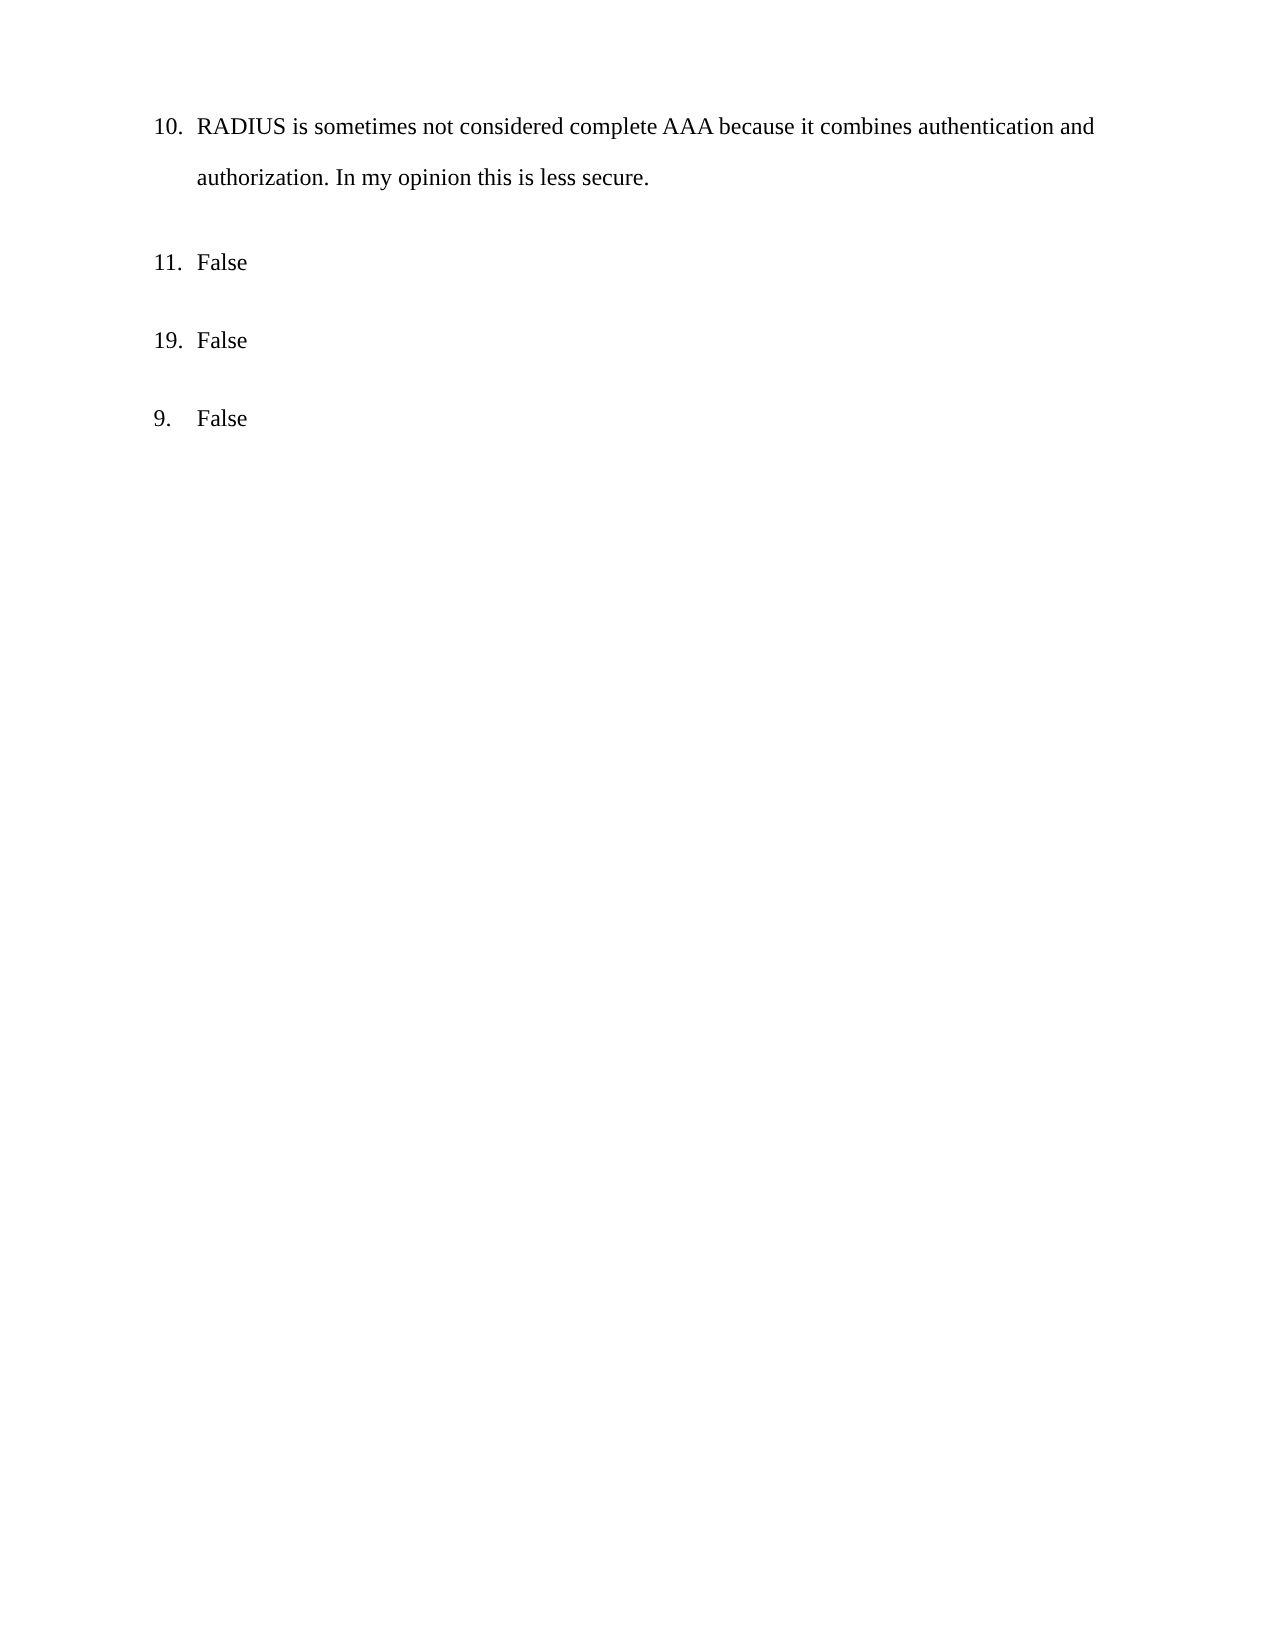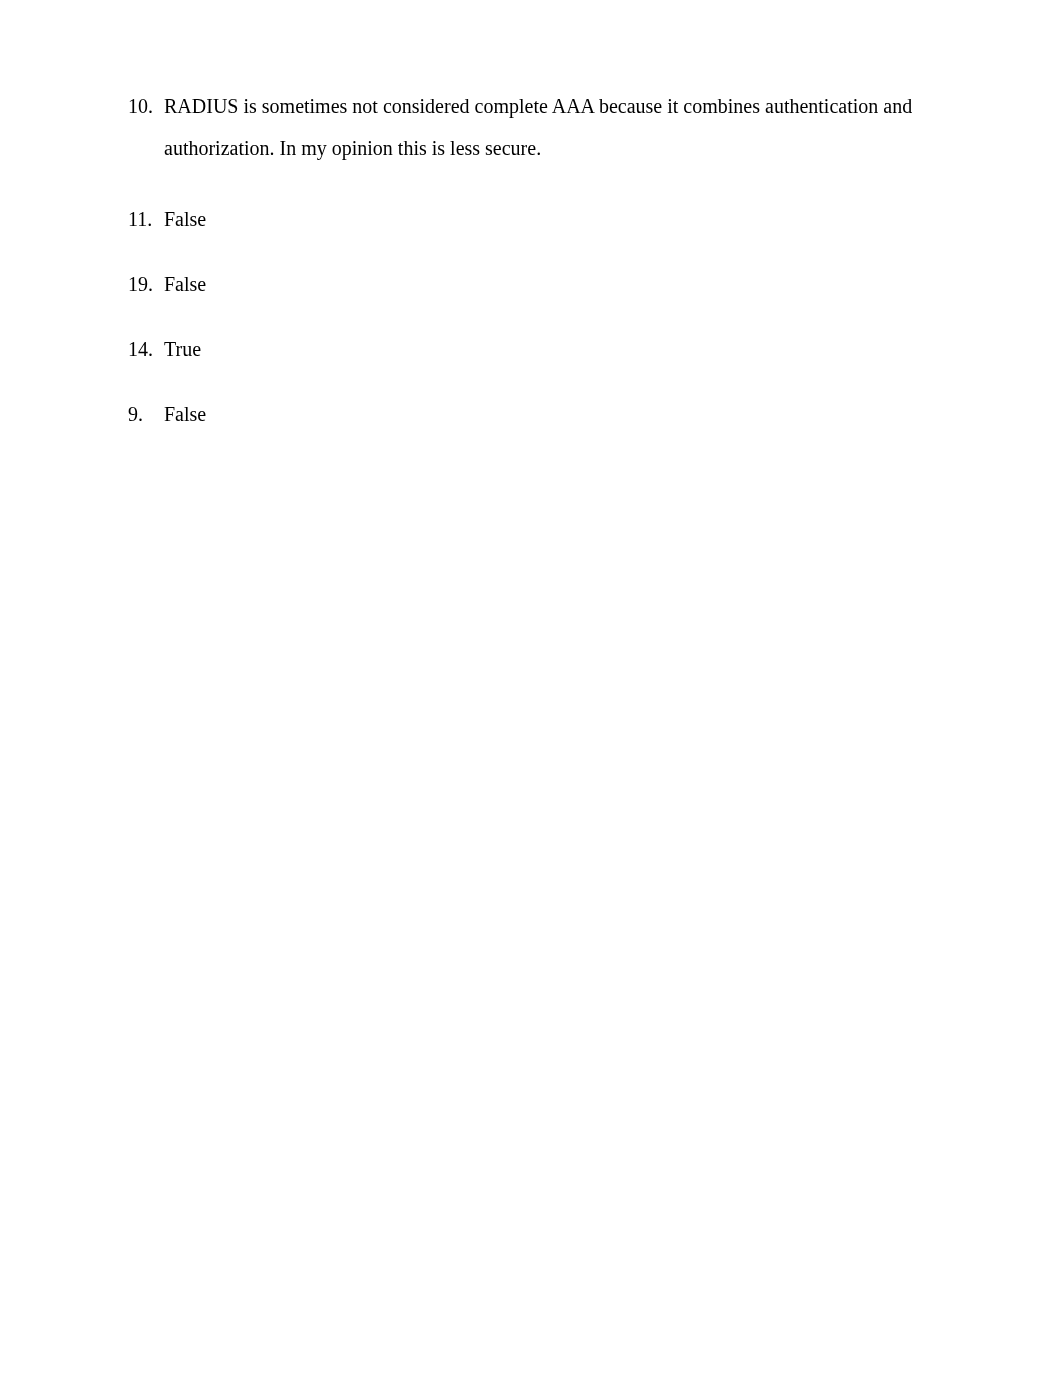--- a/index.html
+++ b/index.html
@@ -49,21 +49,17 @@
     </li>
     <li class="list-item single-line">
       <span class="item-number">11.</span>
       <span class="item-text">False</span>
     </li>
     <li class="list-item single-line">
       <span class="item-number">19.</span>
       <span class="item-text">False</span>
     </li>
     <li class="list-item single-line">
-      <span class="item-number">14.</span>
-      <span class="item-text">True</span>
-    </li>
-    <li class="list-item single-line">
       <span class="item-number">9.</span>
       <span class="item-text">False</span>
     </li>
   </ol>
 </div>
 
 </body></html>

